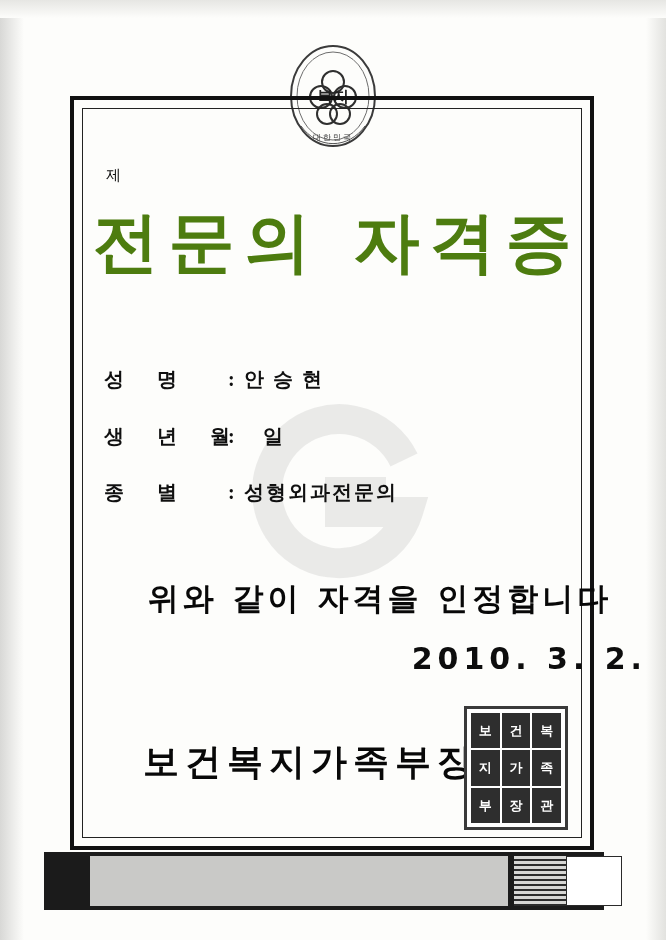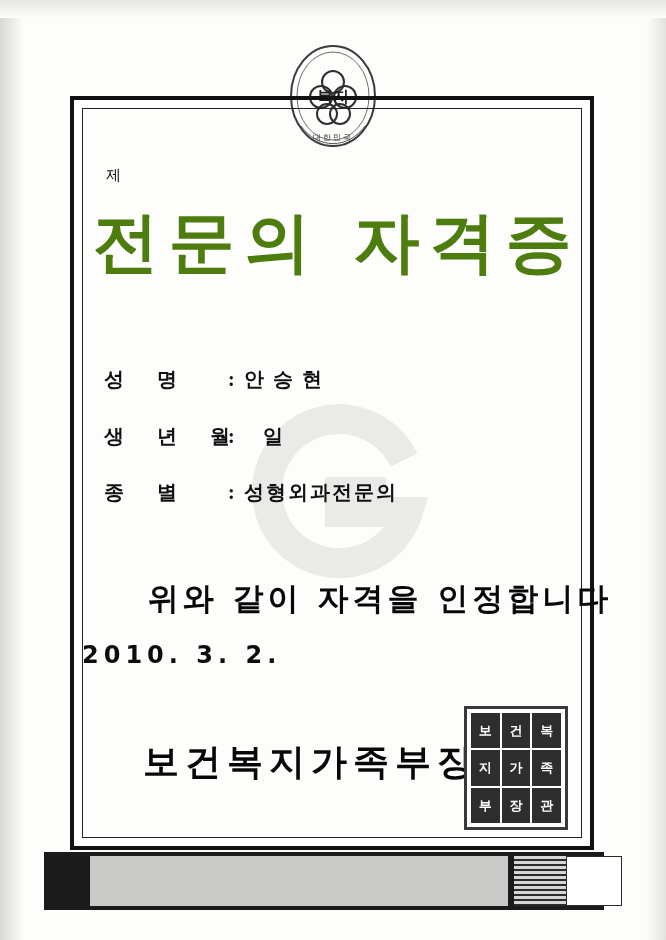--- a/index.html
+++ b/index.html
@@ -154,22 +154,22 @@
     letter-spacing: 4px;
     color: #080808;
     margin-left: 48px;
   }
 
   #issue-date {
     position: absolute;
     left: 82px;
     top: 641px;
     width: 565px;
-    text-align: left;
-    font-size: 24px;
+    text-align: right;
+    font-size: 30px;
     font-weight: bold;
     letter-spacing: 5px;
     color: #0d0d0d;
   }
 
   #issuer {
     position: absolute;
     left: 82px;
     top: 738px;
     width: 500px;

